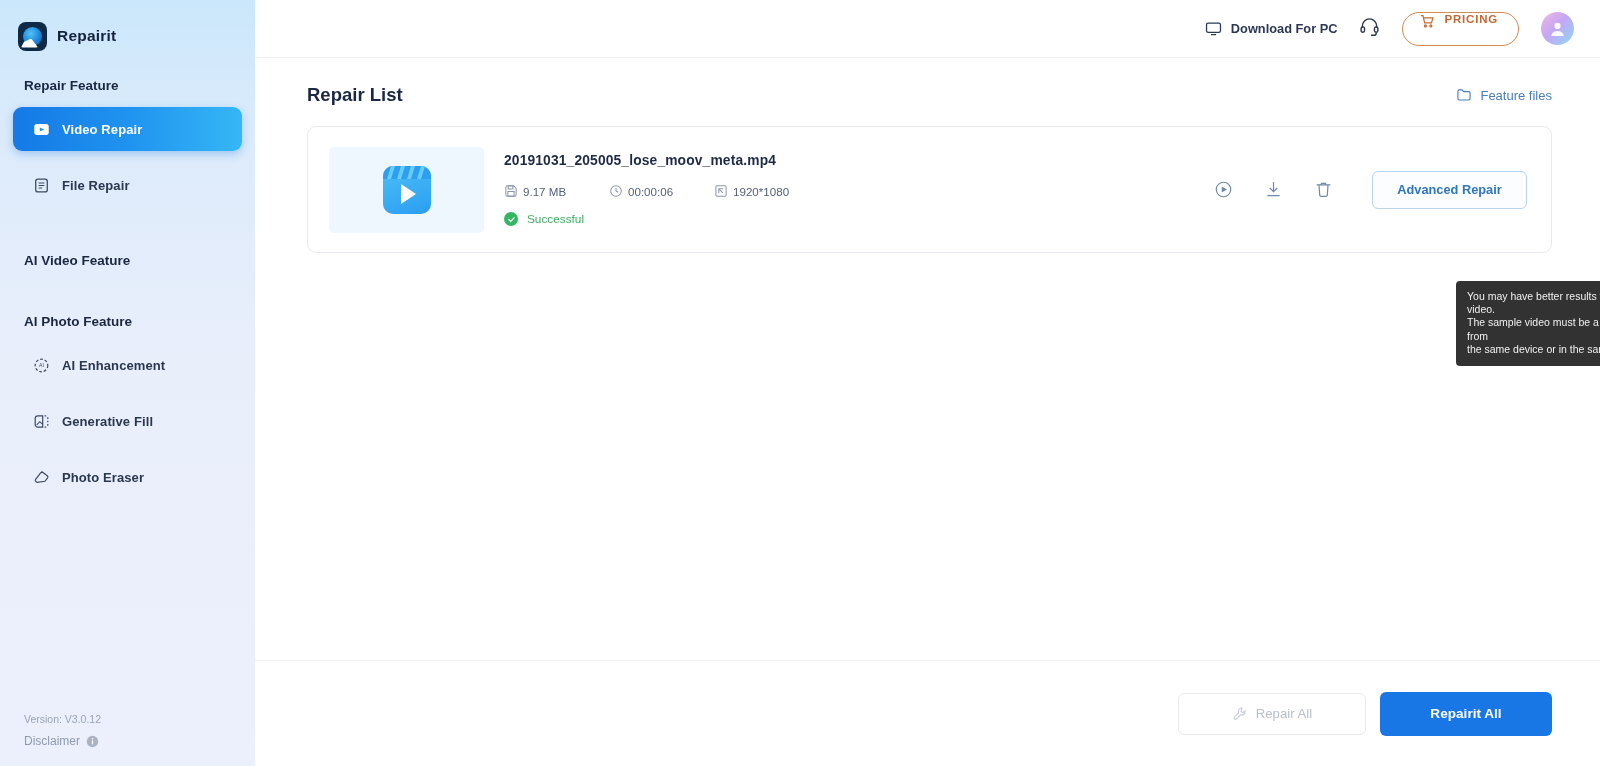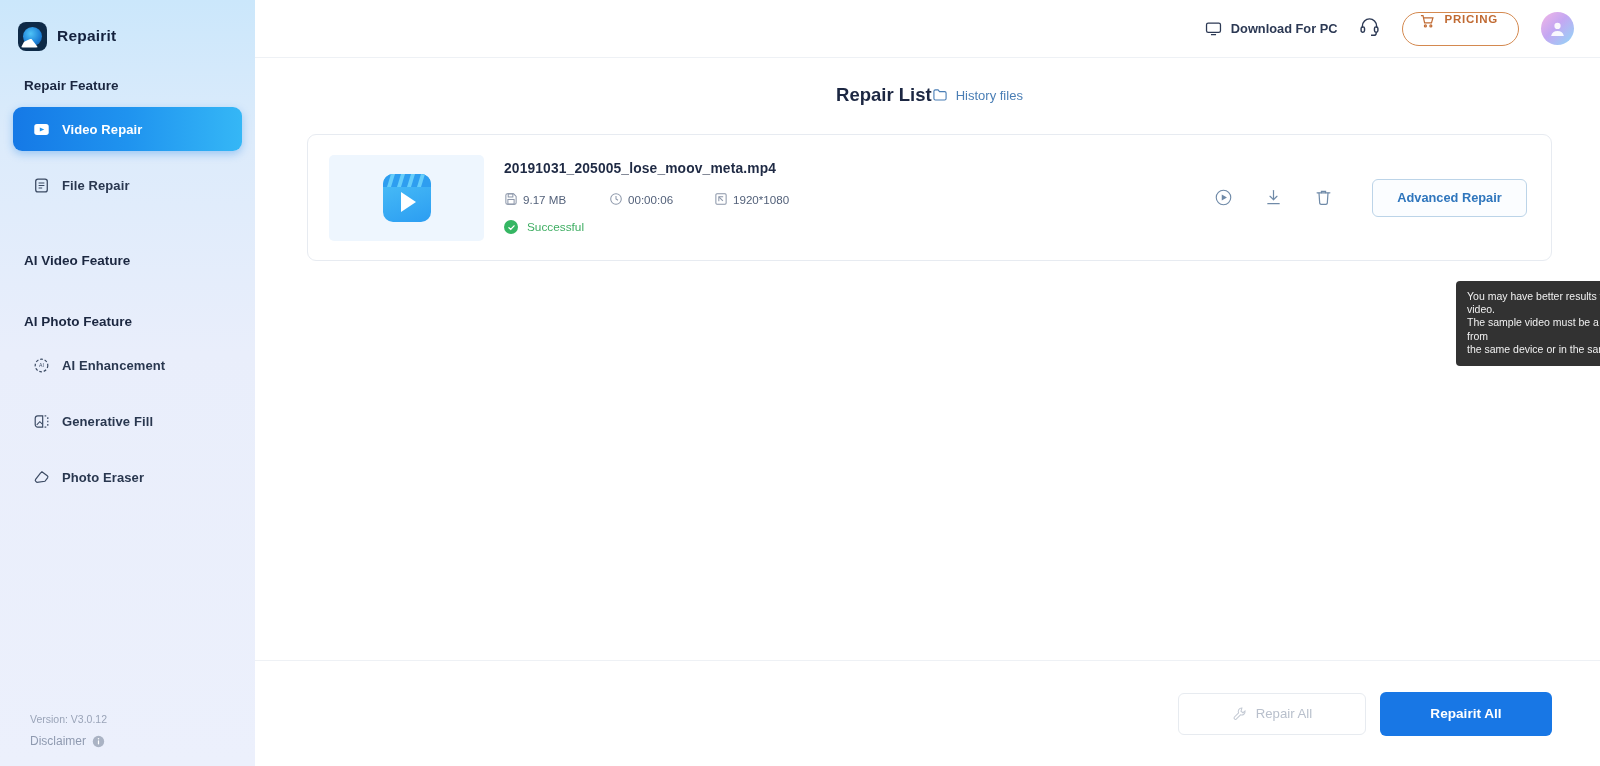--- a/index.html
+++ b/index.html
@@ -75,21 +75,21 @@
   .nav-icon { width: 17px; height: 17px; flex: 0 0 17px; display:block; }
   .badge-new {
     position: absolute; right: 18px; top: 13px;
     font-size: 9px; font-weight: bold; color: #fff;
     background: linear-gradient(95deg, #fba84a 0%, #f9683f 55%, #f4435b 100%);
     padding: 2px 6px 2px 7px; border-radius: 4px;
     font-style: italic; letter-spacing: .4px;
   }
 
   .sb-footer {
-    position: absolute; left: 30px; bottom: 18px;
+    position: absolute; left: 24px; bottom: 18px;
   }
   .sb-footer .ver { font-size: 10.5px; color: #9aa4b8; margin-bottom: 9px; }
   .sb-footer .disc { font-size: 12px; color: #8f9ab0; display: flex; align-items: center; gap: 6px; cursor: pointer;}
 
   
   .main {
     flex: 1; height: 766px;
     display: flex; flex-direction: column;
     background: #ffffff;
     position: relative;
@@ -120,22 +120,22 @@
     background: linear-gradient(135deg, #f3b6e6 0%, #c4a7f2 45%, #8fd8f7 100%);
     display:flex; align-items:center; justify-content:center;
     cursor: pointer;
   }
 
   .content {
     flex: 1; overflow: hidden; padding: 26px 48px 0 52px;
     position: relative;
   }
   .content-head {
-    display: flex; align-items: center; justify-content: center;
-    margin-bottom: 28px;
+    display: flex; align-items: center; justify-content: space-between;
+    margin-bottom: 20px;
   }
   .page-title { font-size: 18.5px; font-weight: bold; color: #1c2742; }
   .history-link {
     display: flex; align-items: center; gap: 8px;
     font-size: 13px; color: #4a7eb5; cursor: pointer;
   }
 
   .file-card {
     border: 1px solid #e7ebf1;
     border-radius: 9px;
@@ -361,21 +361,21 @@
       </div>
     </div>
 
     <div class="content">
       <div class="content-head">
         <div class="page-title">Repair List</div>
         <div class="history-link">
           <svg width="16" height="16" viewBox="0 0 20 20" fill="none" stroke="#4a7eb5" stroke-width="1.4">
             <path d="M2.4 5.4 A1.8 1.8 0 0 1 4.2 3.6 H7.6 L9.4 5.8 H15.8 A1.8 1.8 0 0 1 17.6 7.6 V14.4 A1.8 1.8 0 0 1 15.8 16.2 H4.2 A1.8 1.8 0 0 1 2.4 14.4 Z"></path>
           </svg>
-          <span>History files</span>
+          <span>Feature files</span>
         </div>
       </div>
 
       <div class="file-card">
         <div class="thumb">
           <div class="thumb-icon">
             <div class="clap">
               <span style="left:6px;"></span>
                 <span style="left:16px;"></span>
               <span style="left:26px;"></span>

